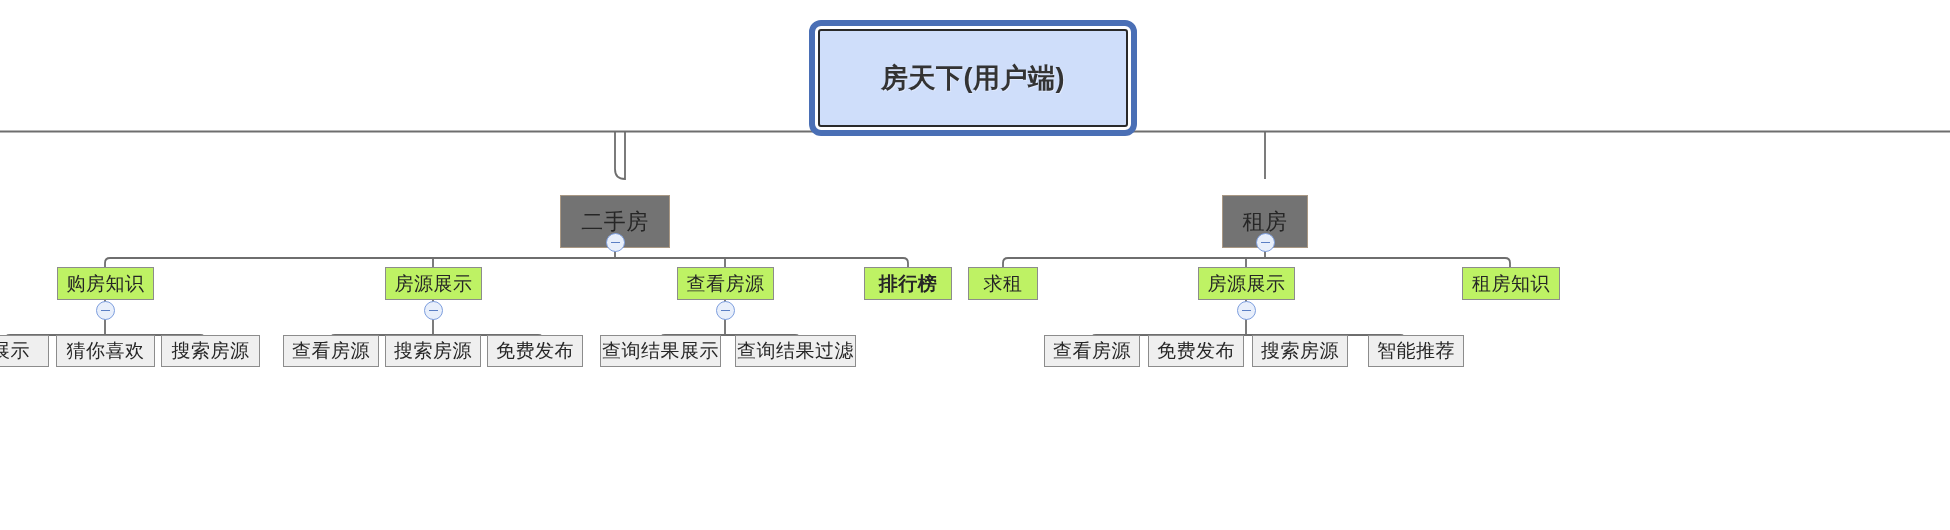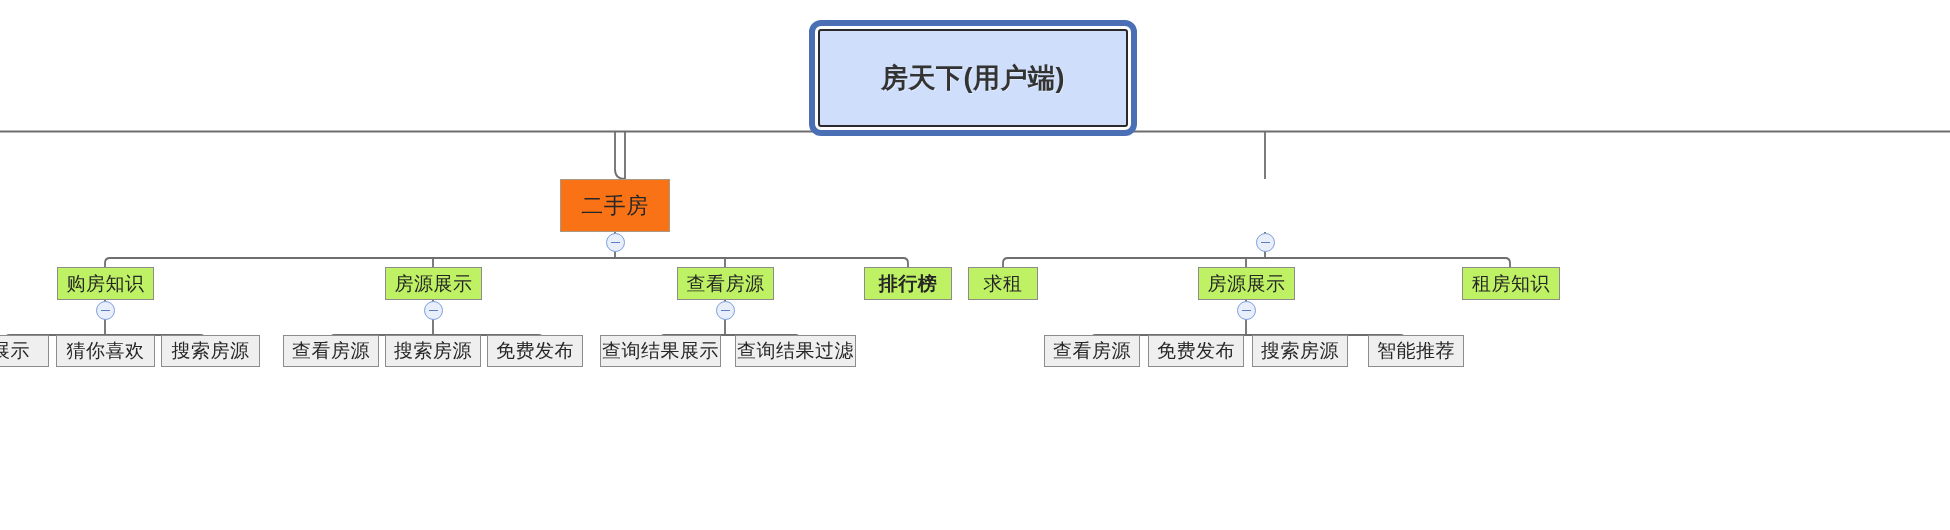--- a/index.html
+++ b/index.html
@@ -28,23 +28,24 @@
     outline-offset:3px;
     border-radius:3px;
     font-size:27px;
     font-weight:bold;
     color:#333;
     text-shadow:1px 1px 0 rgba(255,255,255,.35);
   }
 
   
   .node.lvl2{
-    background:#f97316;
+    background:#737373;
     border:1.6px solid #a99884;
     font-size:22px;
+    margin-top:16px;
   }
 
   
   .node.lvl3{
     background:#bef264;
     border:1.6px solid #8c8c8c;
     font-size:19px;
   }
   .node.leaf{
     background:#efefef;
@@ -163,20 +164,21 @@
       <path d="M1405,339 L1405,334"></path>
       <path d="M1196,334 L1196,339"></path>
       <path d="M1300,334 L1300,339"></path>
     </g>
   </svg>
 
   <div class="node root" style="left:818px;top:28px;width:310px;height:98px;">房天下(用户端)</div>
 
   <div class="node lvl2" style="left:560px;top:178px;width:110px;height:53px;">二手房</div>
 
+  <div class="node lvl2" style="left:1222px;top:178px;width:86px;height:53px;">租房</div>
 
   <div class="toggle" style="left:605.5px;top:232px;">
     <i></i>
   </div>
   <div class="toggle" style="left:1255.5px;top:232px;">
     <i></i>
   </div>
 
   <div class="node lvl3" style="left:57px;top:266px;width:97px;height:33px;">购房知识</div>
 

